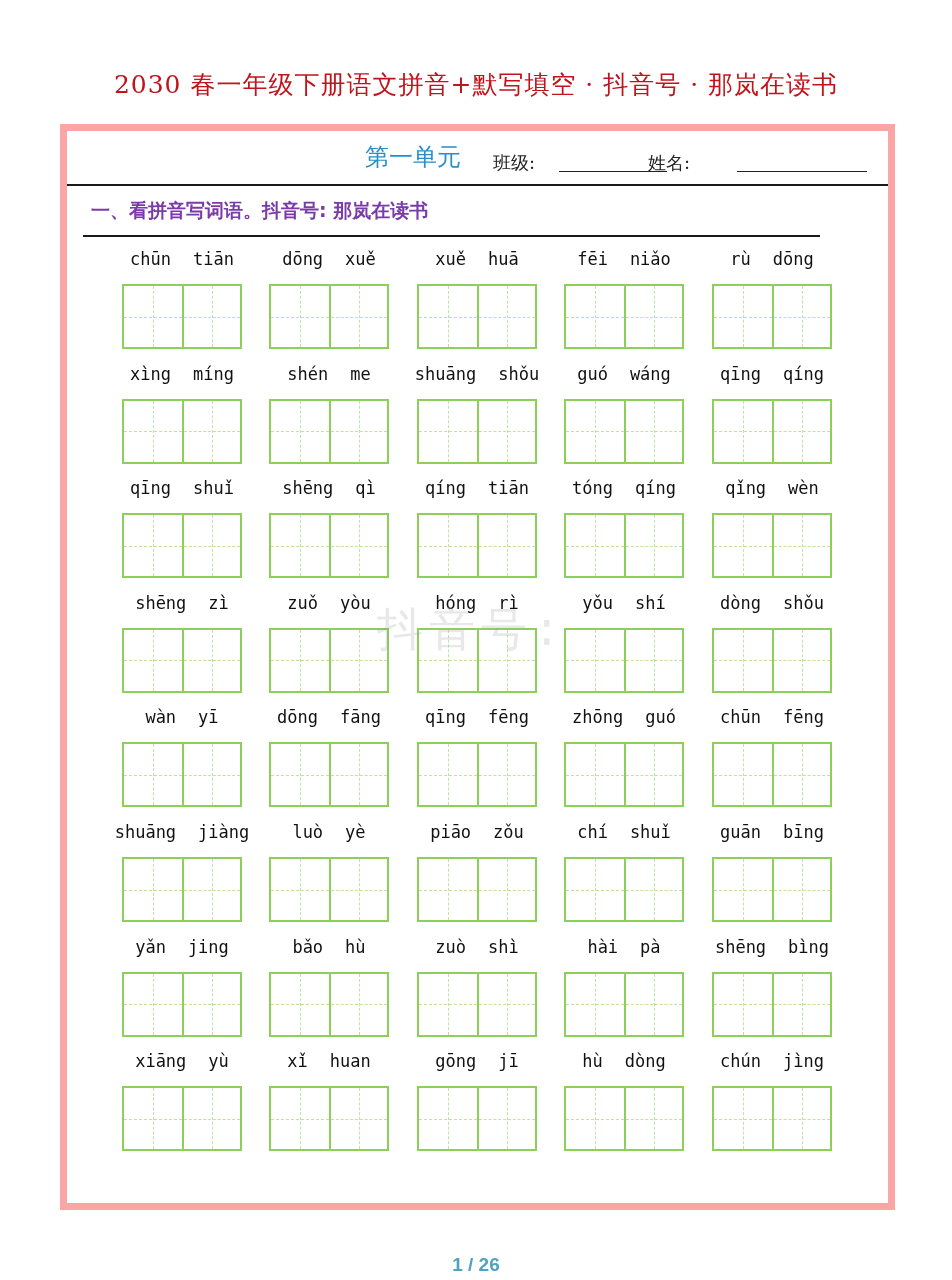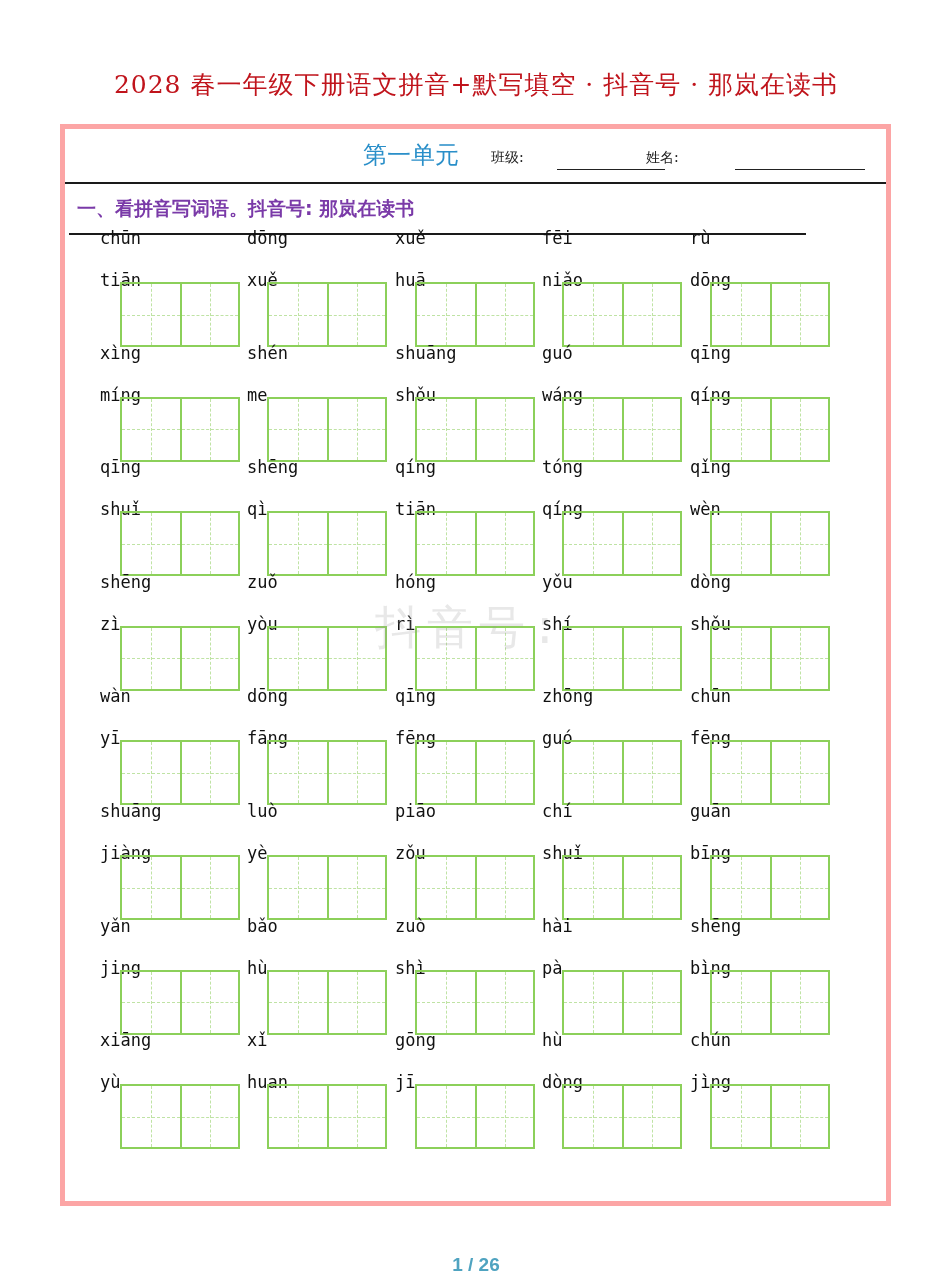--- a/index.html
+++ b/index.html
@@ -3,46 +3,45 @@
 <meta charset="utf-8">
 <style>
   html, body { margin: 0; padding: 0; background: #ffffff; }
   body { width: 952px; height: 1280px; position: relative; overflow: hidden; font-family: "DejaVu Sans", sans-serif; }
   .doc-title {
     position: absolute; left: 0; top: 68px; width: 952px; text-align: center;
     color: #c0141c; font-family: "DejaVu Serif", serif; font-size: 25px; letter-spacing: 1px;
   }
   .frame {
     position: absolute; left: 60px; top: 124px; width: 821px; height: 1072px;
-    border: 5px solid #fca5a5;
+    border: 7px solid #fca5a5;
   }
   .header-row {
     position: absolute; left: 0; top: 0; width: 821px; height: 53px;
     border-bottom: 2px solid #1a1a1a;
   }
   .unit-title {
     position: absolute; left: 298px; top: 10px; color: #2a8fc9;
     font-family: "DejaVu Serif", serif; font-size: 24px;
   }
-  .field-label { position: absolute; top: 20px; font-family: "DejaVu Serif", serif; font-size: 14px; color: #222; }
+  .field-label { position: absolute; top: 20px; font-family: "DejaVu Serif", serif; font-size: 18px; color: #222; }
   .field-line { position: absolute; top: 40px; height: 0; border-bottom: 1.5px solid #222; }
   .section-row {
-    position: absolute; left: 4px; top: 55px; width: 737px; height: 49px;
+    position: absolute; left: 16px; top: 55px; width: 737px; height: 49px;
     border-bottom: 2px solid #1a1a1a;
   }
   .section-title {
     position: absolute; left: 8px; top: 12px; color: #7a3aa8; font-weight: bold; font-size: 19px;
   }
   .cell { position: absolute; width: 150px; }
   .pinyin {
     position: absolute; top: 0; height: 24px; width: 160px; left: -20px;
     display: flex; justify-content: center; gap: 22px;
     font-family: "DejaVu Sans Mono", monospace; font-size: 17px; color: #111;
     white-space: nowrap;
-    flex-direction: column;
   }
   .pinyin span { display: inline-block; }
   .tianzige {
     position: absolute; top: 35px; left: 0; width: 116px; height: 61px;
     border: 2.5px solid #8cd05a; display: flex;
   }
   .tz-char { position: relative; width: 58px; height: 61px; box-sizing: border-box; }
   .tz-char + .tz-char { border-left: 2.5px solid #8cd05a; }
   .tz-char::before {
     content: ""; position: absolute; left: 50%; top: 0; bottom: 0;
@@ -57,21 +56,21 @@
     pointer-events: none; letter-spacing: 6px;
   }
   .page-num {
     position: absolute; left: 0; width: 952px; top: 1254px; text-align: center;
     color: #4fa3c0; font-family: "Liberation Sans", sans-serif; font-weight: bold; font-size: 19px;
   }
 </style>
 </head>
 <body>
 
-<div class="doc-title">2028 春一年级下册语文拼音+默写填空 · 抖音号 · 那岚在读书</div>
+<div class="doc-title">2030 春一年级下册语文拼音+默写填空 · 抖音号 · 那岚在读书</div>
 
 <div class="frame">
   <div class="header-row">
     <span class="unit-title">第一单元</span>
     <span class="field-label" style="left:426px">班级:</span>
     <span class="field-line" style="left:492px;width:108px"></span>
     <span class="field-label" style="left:581px">姓名:</span>
     <span class="field-line" style="left:670px;width:130px"></span>
   </div>
   <div class="section-row">

